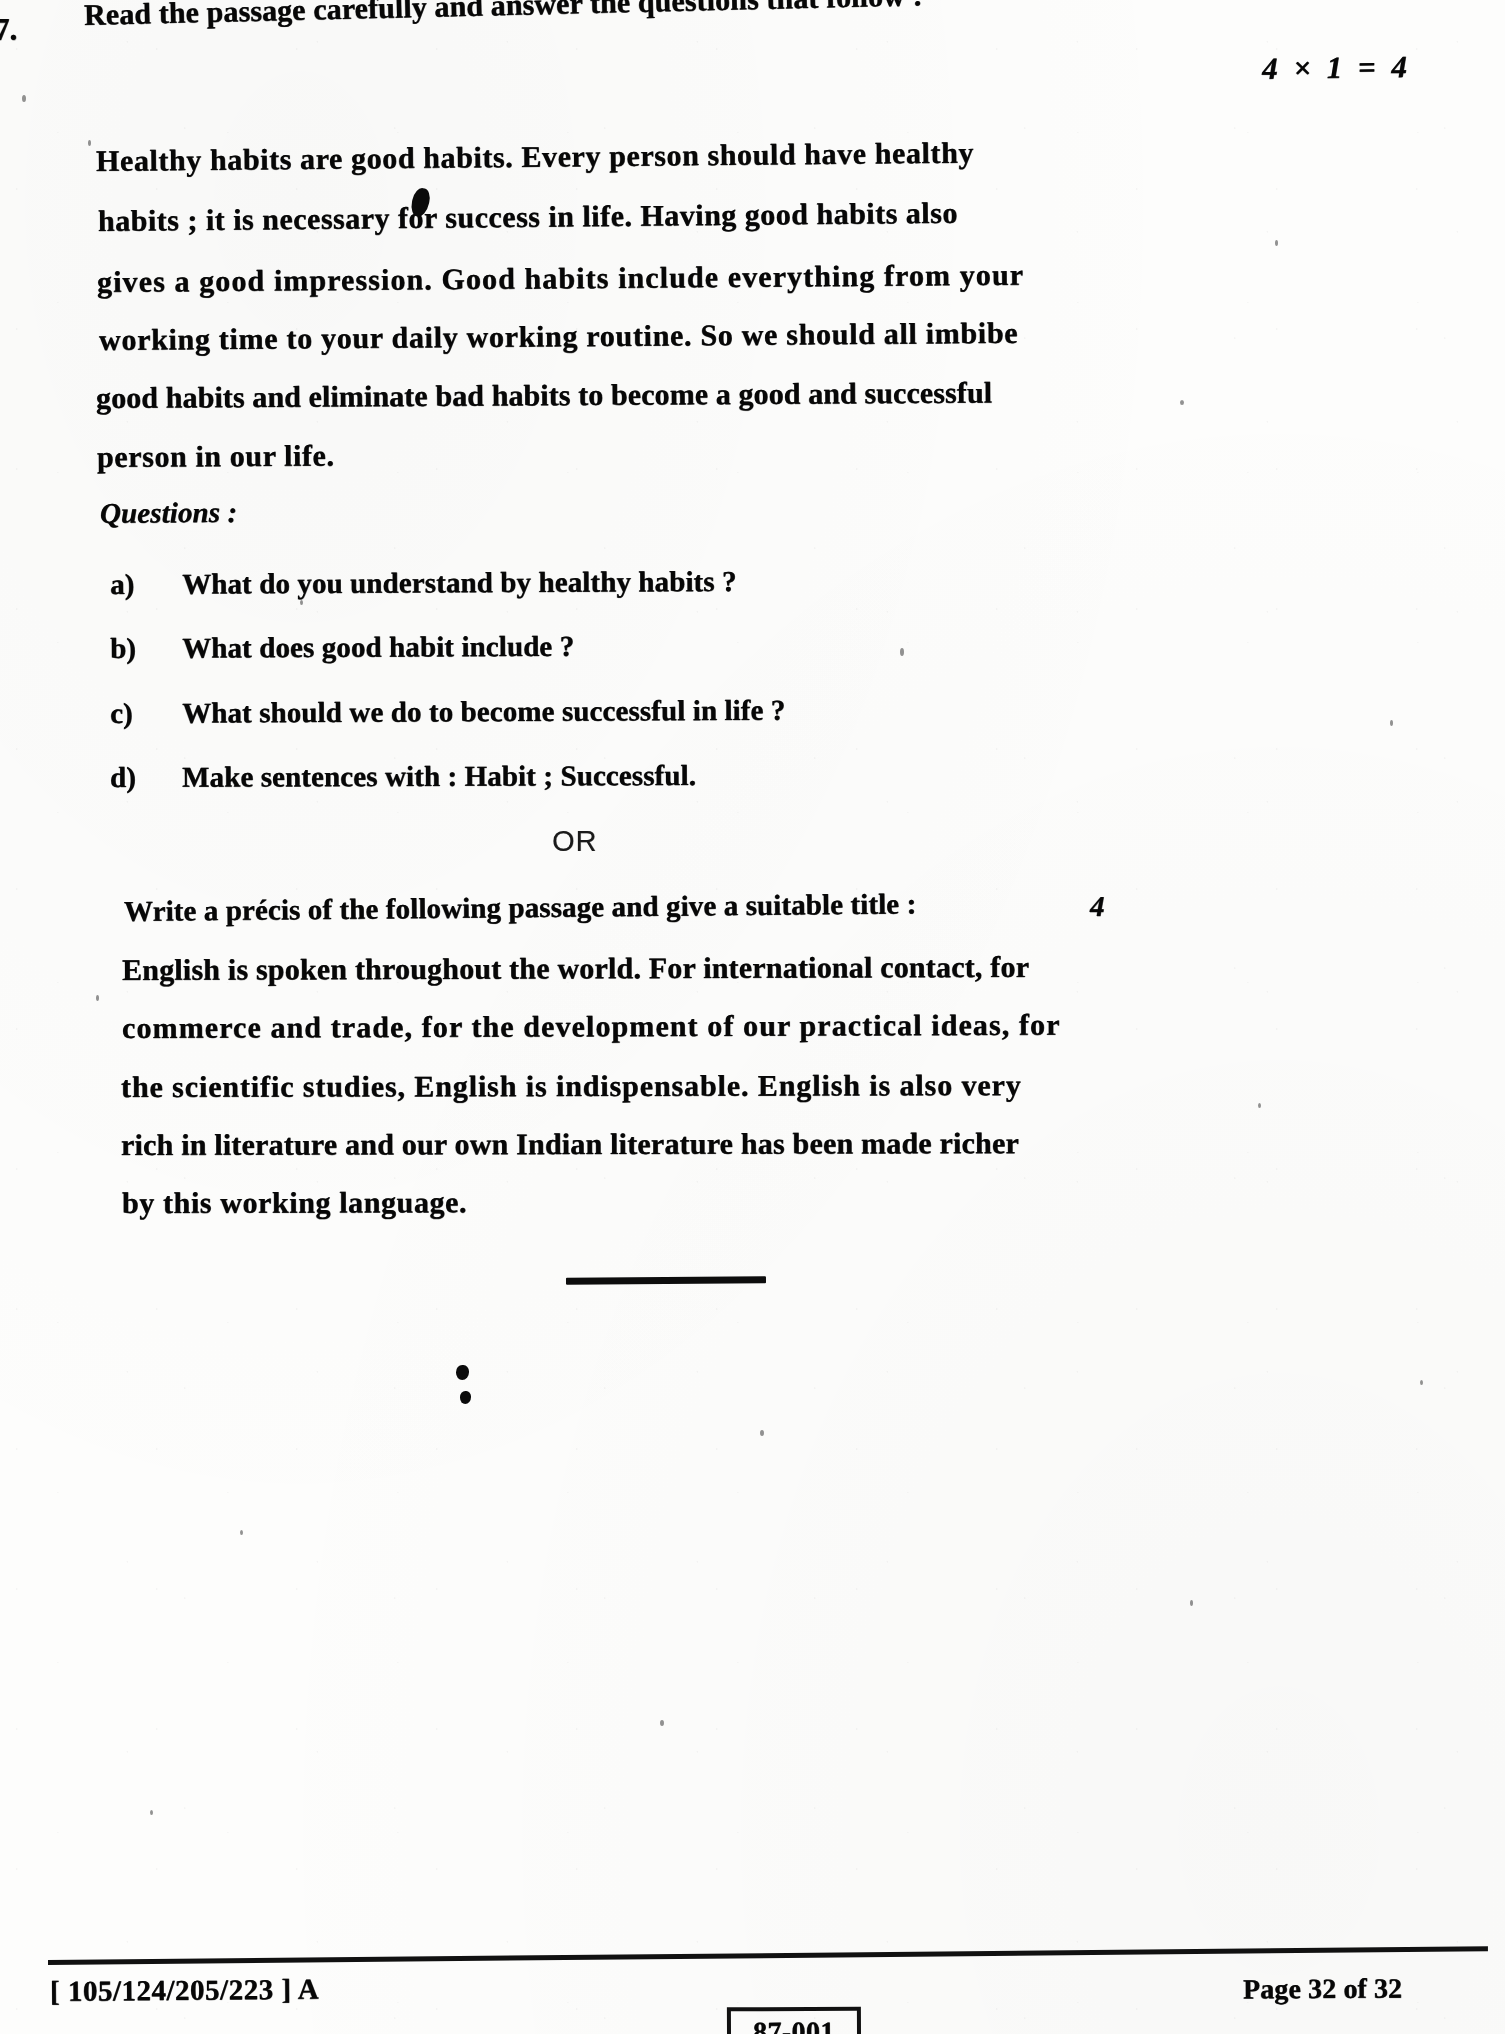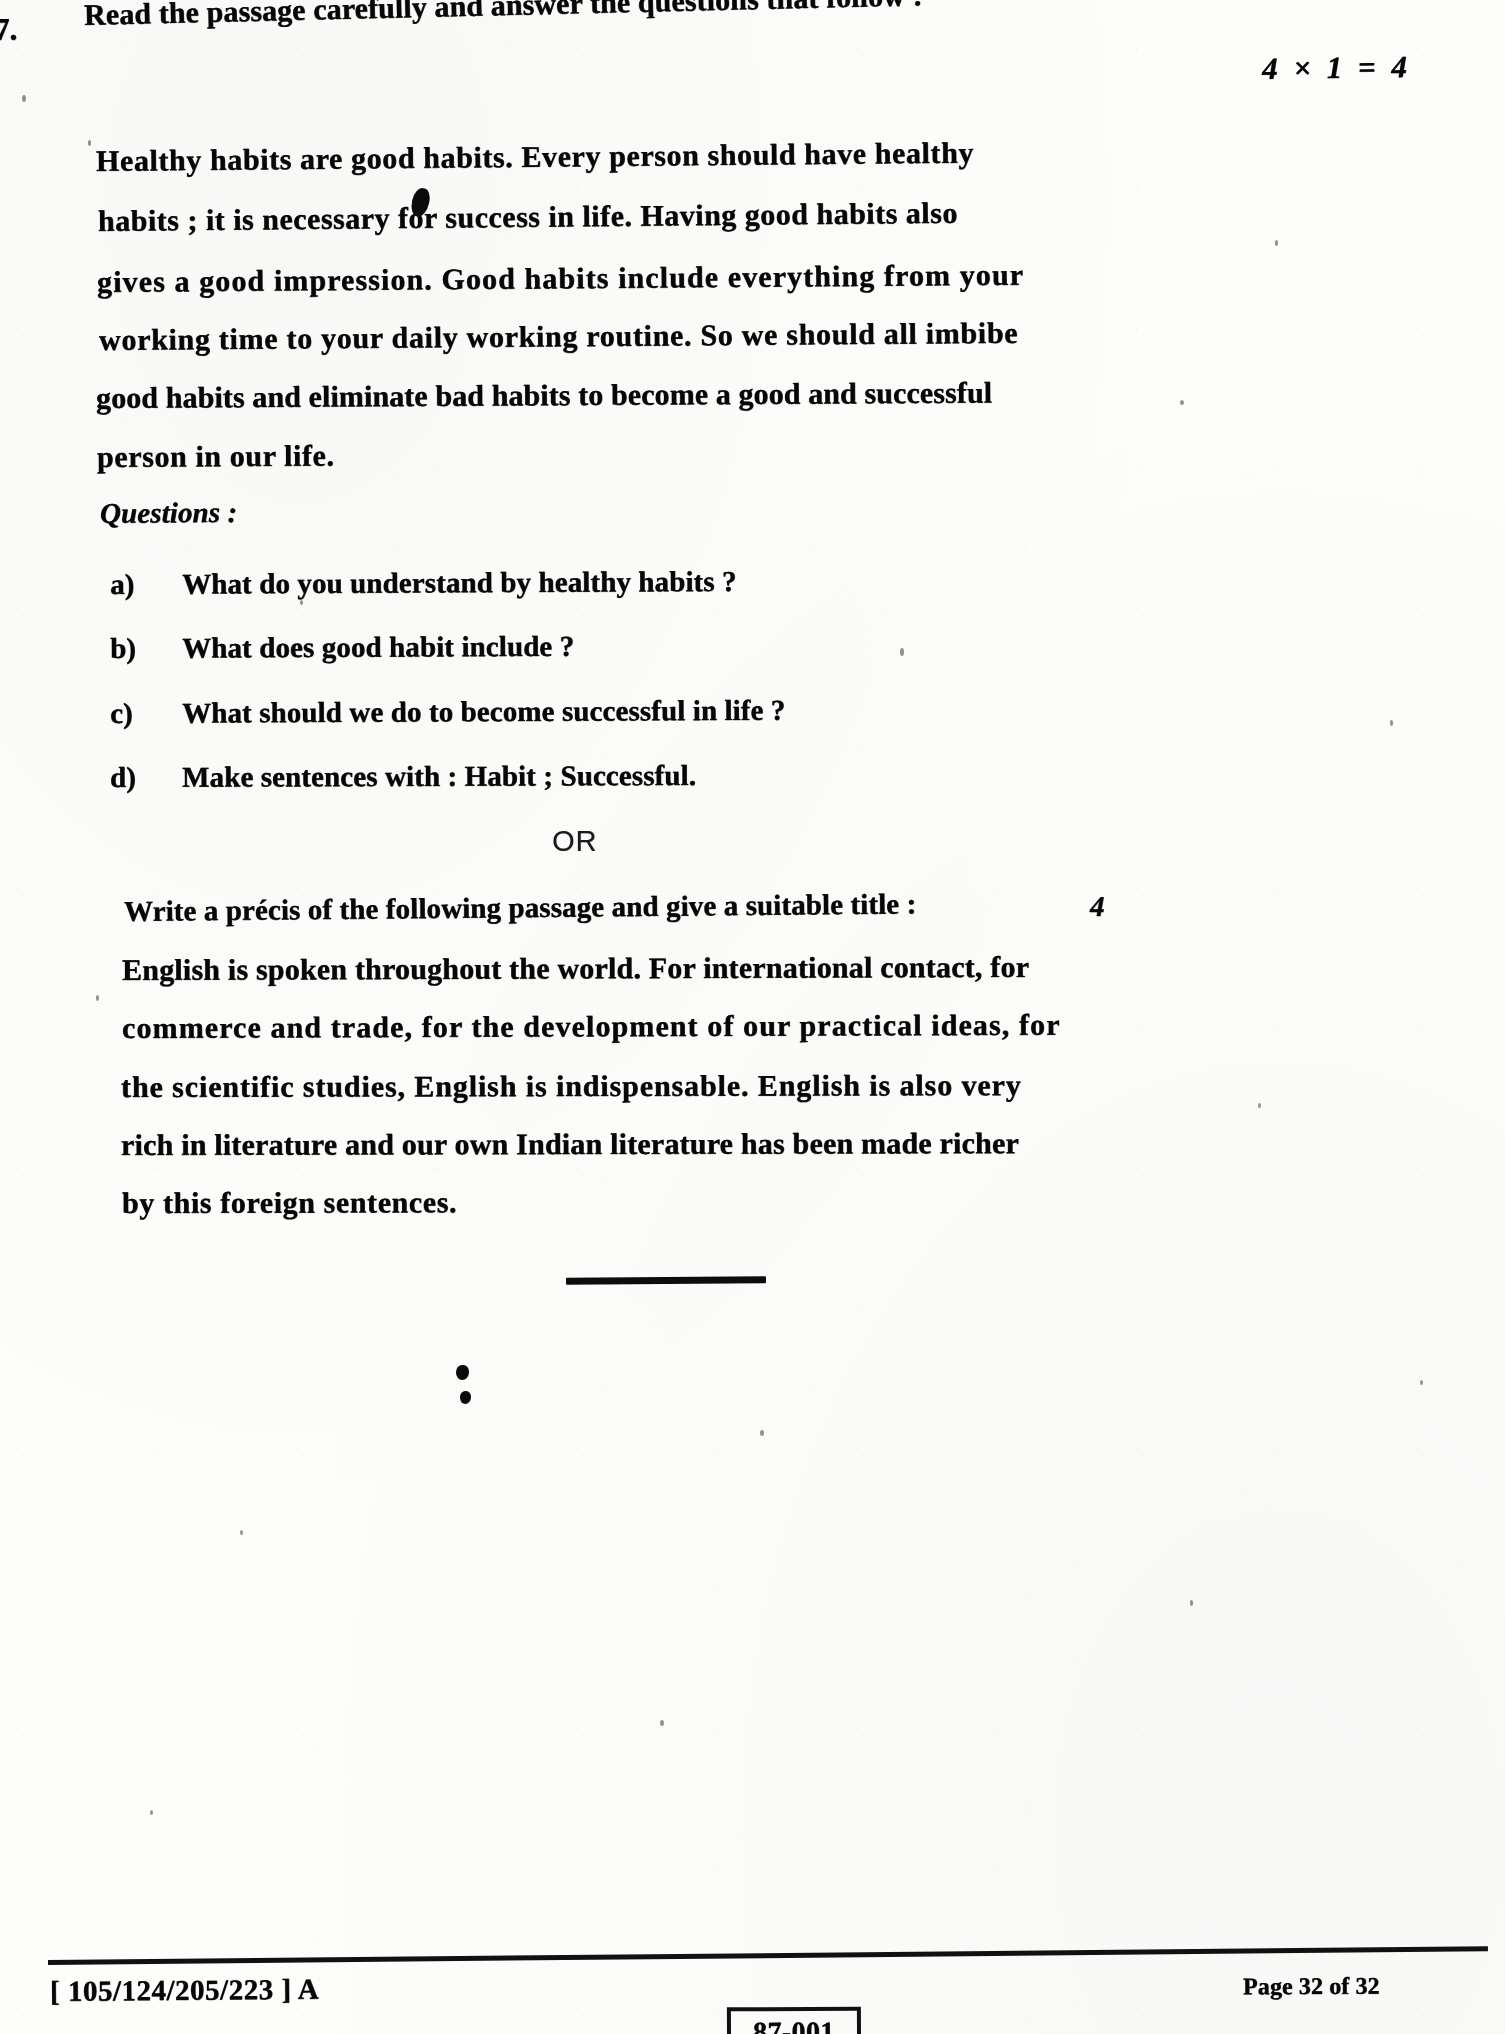--- a/index.html
+++ b/index.html
@@ -214,21 +214,21 @@
   #footer-centre-code {
     font-size: 28px;
     font-weight: bold;
     letter-spacing: 0.4px;
   }
 
   #footer-page {
     position: absolute;
     left: 1243px;
     top: 1973px;
-    font-size: 24px;
+    font-size: 28px;
     transform: rotate(-0.3deg);
   }
 
   
   #noise {
     position: absolute;
     inset: 0;
     pointer-events: none;
     background-image:
       radial-gradient(circle at 12% 35%, rgba(0,0,0,0.05) 0.6px, transparent 1px),
@@ -293,21 +293,21 @@
   <div id="precis-marks" class="ink">4</div>
 
   <div class="passage-line ink skew-5" style="top:955px;left:122px;letter-spacing:0.2px;">English is spoken throughout the world. For international contact, for</div>
 
   <div class="passage-line ink skew-5" style="top:1013px;left:122px;letter-spacing:1.1px;">commerce and trade, for the development of our practical ideas, for</div>
 
   <div class="passage-line ink skew-6" style="top:1072px;left:121px;letter-spacing:0.9px;">the scientific studies, English is indispensable. English is also very</div>
 
   <div class="passage-line ink skew-6" style="top:1130px;left:121px;letter-spacing:0.2px;">rich in literature and our own Indian literature has been made richer</div>
 
-  <div class="passage-line ink skew-6" style="top:1188px;left:122px;letter-spacing:0.6px;">by this foreign sentences.</div>
+  <div class="passage-line ink skew-6" style="top:1188px;left:122px;letter-spacing:0.6px;">by this working language.</div>
 
   <div id="end-rule"></div>
 
   <div class="blot" id="blot-lower"></div>
   <div class="blot" id="blot-lower2"></div>
 
   <div class="speck" style="left:22px;top:95px;width:4px;height:7px;"></div>
   <div class="speck" style="left:88px;top:140px;width:3px;height:6px;"></div>
   <div class="speck" style="left:1180px;top:400px;width:4px;height:5px;"></div>
   <div class="speck" style="left:1275px;top:240px;width:3px;height:6px;"></div>

